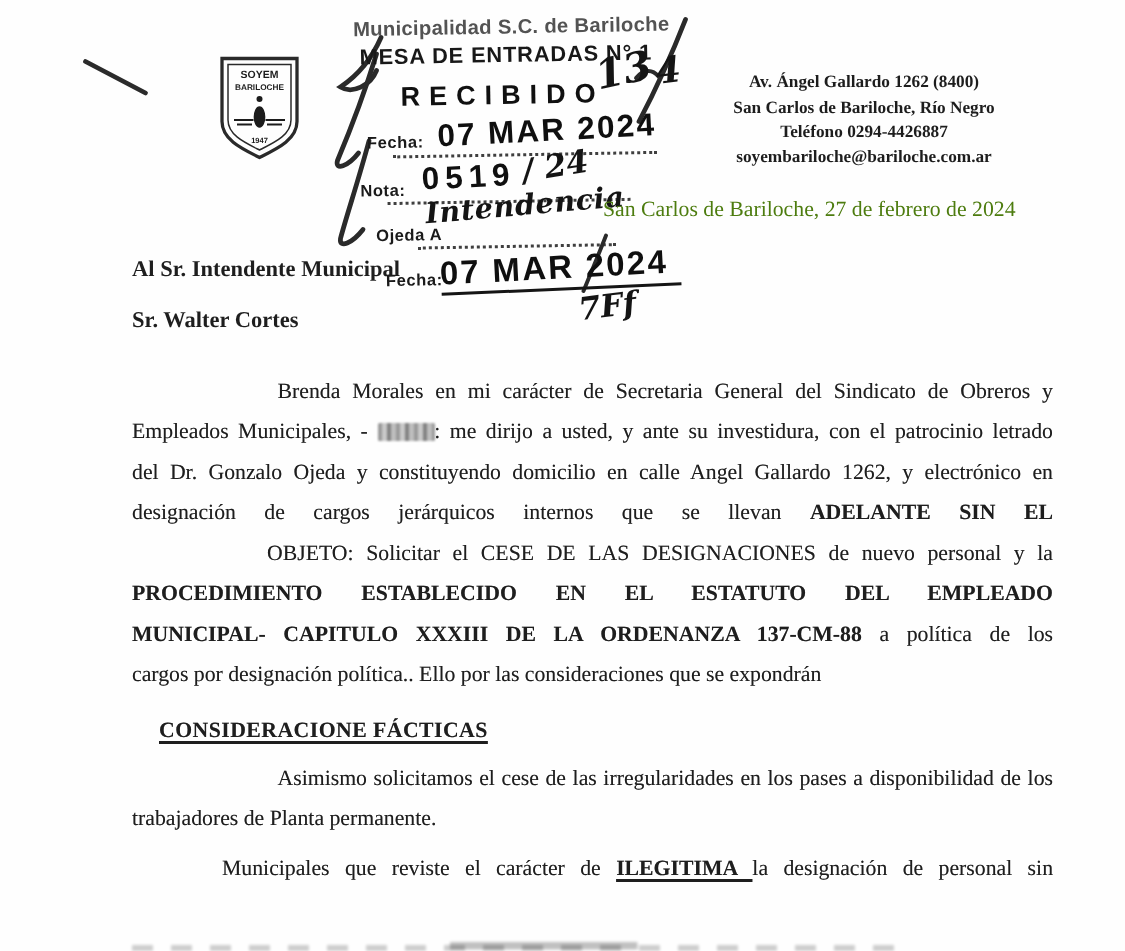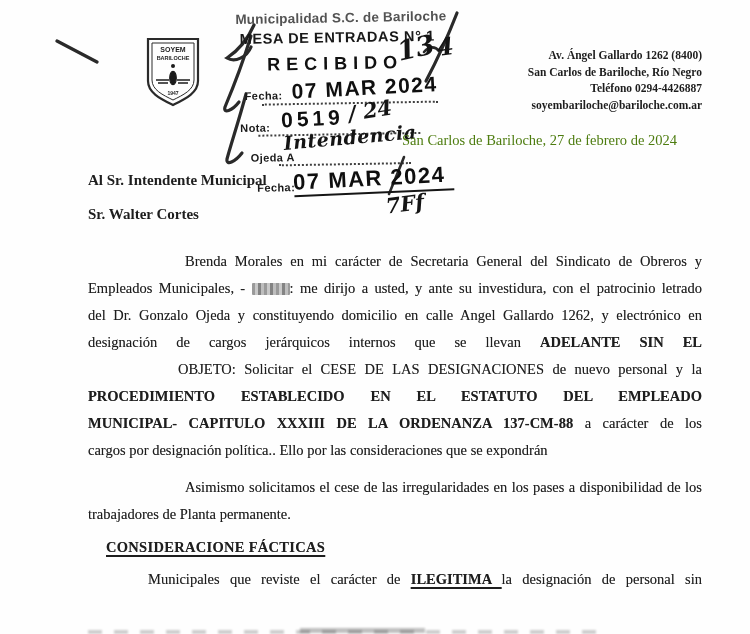--- a/index.html
+++ b/index.html
@@ -20,21 +20,21 @@
              color:#101010;letter-spacing:6px;white-space:nowrap;}
   .stamplabel{position:absolute;font:700 11px "Liberation Sans",sans-serif;color:#1a1a1a;
              letter-spacing:.4px;white-space:nowrap;}
   .leader{position:absolute;height:0;border-bottom:2px dotted #2b2b2b;opacity:.9;}
   .stampval{position:absolute;font:800 21px "Liberation Sans",sans-serif;color:#0f0f0f;
              letter-spacing:1.5px;white-space:nowrap;transform:rotate(-2deg);}
   .hw{position:absolute;font-family:"DejaVu Serif",serif;font-style:italic;font-weight:700;
              color:#141414;white-space:nowrap;}
   .underline-stroke{position:absolute;height:0;border-bottom:2.5px solid #151515;}
 
-  .letterhead{position:absolute;left:450px;top:47px;width:252px;text-align:right;
+  .letterhead{position:absolute;left:450px;top:47px;width:252px;text-align:center;
               font:700 11.5px "Liberation Serif",serif;line-height:16.5px;color:#1d1d1d;}
   .dateline{position:absolute;left:402px;top:132px;font:400 14.5px "Liberation Serif",serif;
               color:#4d7c0f;white-space:nowrap;}
   .recipient1{position:absolute;left:88px;top:172px;font:700 15px "Liberation Serif",serif;}
   .recipient2{position:absolute;left:88px;top:206px;font:700 15px "Liberation Serif",serif;}
 
   
   #letter-body{position:absolute;left:88px;top:248px;width:614px;font-size:14.5px;
                line-height:27px;color:#1e1e1e;text-shadow:0 0 .4px rgba(25,25,25,.45);}
   .bline{white-space:nowrap;text-align:justify;text-align-last:justify;}
@@ -126,29 +126,29 @@
   <div id="letter-body">
       <div class="para" style="">
         <div class="bline" style="text-indent: 97px;"><span>Brenda Morales en mi carácter de Secretaria General del Sindicato de Obreros y</span></div>
         <div class="bline"><span>Empleados Municipales, - </span><span class="redact" style="width: 38px;"></span><span>: me dirijo a usted, y ante su investidura, con el patrocinio letrado</span></div>
         <div class="bline"><span>del Dr. Gonzalo Ojeda y constituyendo domicilio en calle Angel Gallardo 1262, y electrónico en</span></div>
       </div>
       <div class="para" style="margin-bottom: 10px;">
         <div class="bline"><span>designación de cargos jerárquicos internos que se llevan </span><span class="b">ADELANTE SIN EL</span></div>
         <div class="bline" style="text-indent: 90px;"><span>OBJETO: Solicitar el CESE DE LAS DESIGNACIONES de nuevo personal y la</span></div>
         <div class="bline"><span class="b">PROCEDIMIENTO ESTABLECIDO EN EL ESTATUTO DEL EMPLEADO</span></div>
-        <div class="bline"><span class="b">MUNICIPAL- CAPITULO XXXIII DE LA ORDENANZA 137-CM-88</span><span> a carácter de los</span></div>
+        <div class="bline"><span class="b">MUNICIPAL- CAPITULO XXXIII DE LA ORDENANZA 137-CM-88</span><span> a política de los</span></div>
         <div class="bline last"><span>cargos por designación política.. Ello por las consideraciones que se expondrán</span></div>
+      </div>
+      <div class="para heading" style="margin-bottom: 5px;">
+        <div class="bline last"><span class="b u">CONSIDERACIONE FÁCTICAS</span></div>
       </div>
       <div class="para" style="margin-bottom: 6px;">
         <div class="bline" style="text-indent: 97px;"><span>Asimismo solicitamos el cese de las irregularidades en los pases a disponibilidad de los</span></div>
         <div class="bline last"><span>trabajadores de Planta permanente.</span></div>
-      </div>
-      <div class="para heading" style="margin-bottom: 5px;">
-        <div class="bline last"><span class="b u">CONSIDERACIONE FÁCTICAS</span></div>
       </div>
       <div class="para" style="margin-bottom: 0px;">
         <div class="bline" style="text-indent: 60px;"><span>Municipales que reviste el carácter de </span><span class="b u">ILEGITIMA </span><span>la designación de personal sin</span></div>
       </div>
     </div>
 
   <div class="cutoff"></div>
   <div class="cutoff2"></div>
 </div>
 

